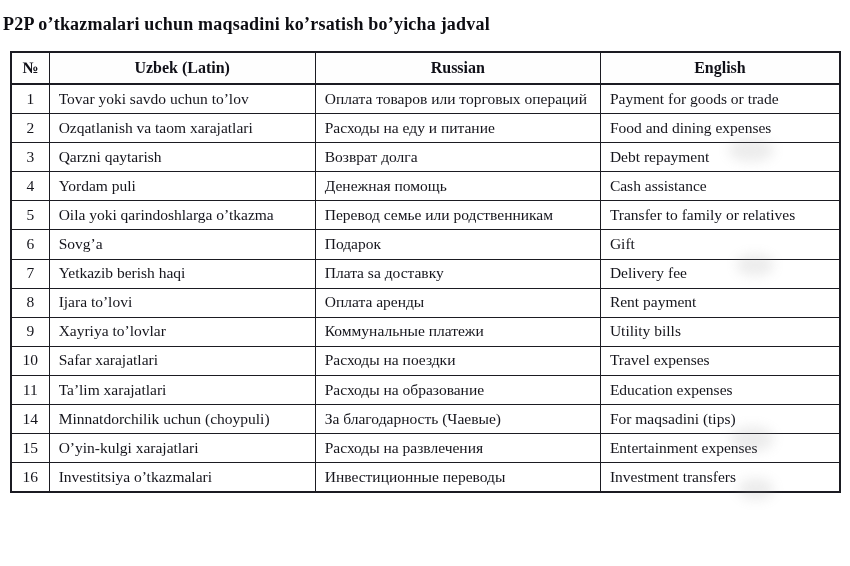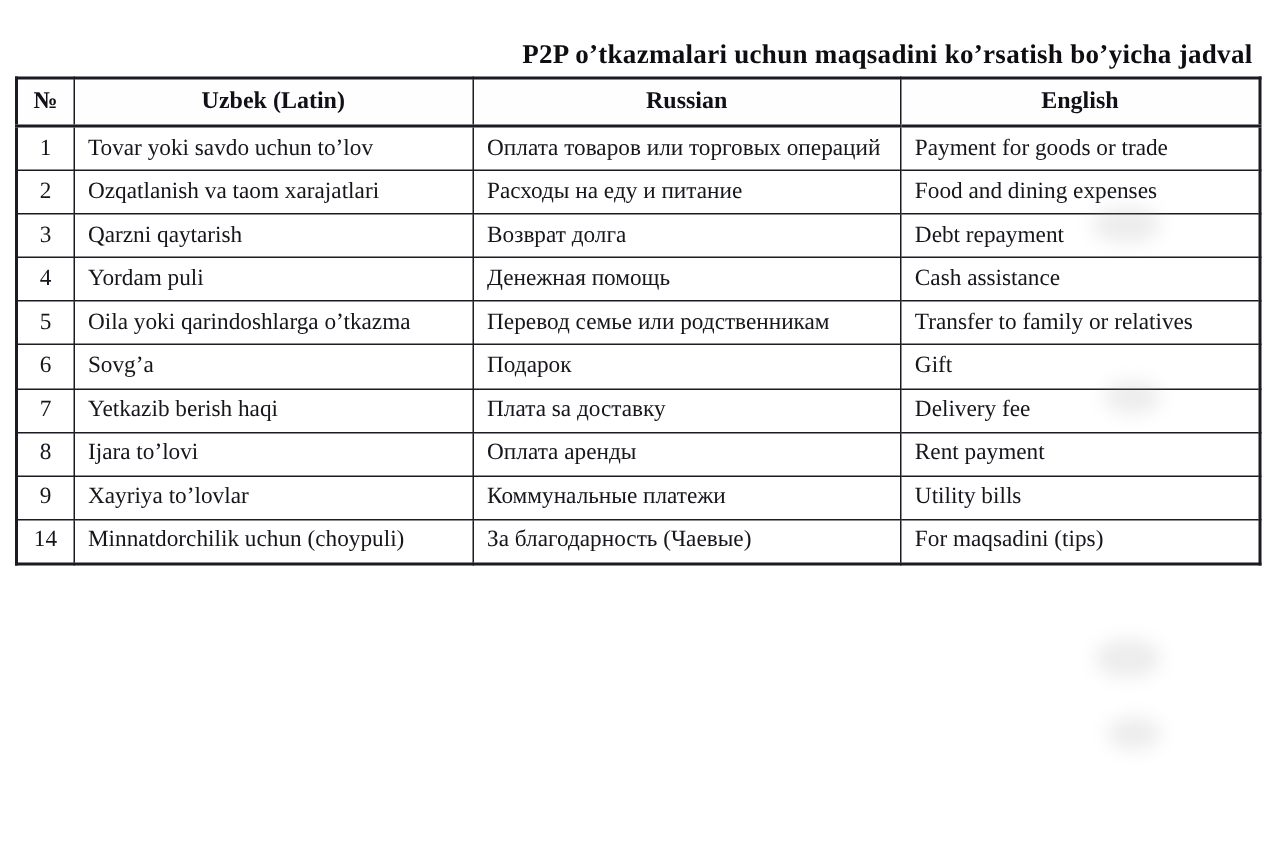--- a/index.html
+++ b/index.html
@@ -9,23 +9,23 @@
   }
   body {
     width: 850px;
     height: 566px;
     position: relative;
     overflow: hidden;
     font-family: "Liberation Serif", "DejaVu Serif", serif;
     color: #15151c;
   }
   .page-title {
-    margin: 15px;
+    margin: 3px;
     padding-top: 11px;
-    text-align: right;
+    text-align: left;
     font-size: 18px;
     font-weight: bold;
     letter-spacing: 0.2px;
     color: #0d0d12;
   }
   table.p2p-table {
     position: absolute;
     left: 10px;
     top: 51px;
     width: 831px;
@@ -150,31 +150,55 @@
     <td class="cell-en">Rent payment</td>
   </tr>
 
   <tr>
     <td class="cell-num">9</td>
     <td class="cell-uz">Xayriya to’lovlar</td>
     <td class="cell-ru">Коммунальные платежи</td>
     <td class="cell-en">Utility bills</td>
   </tr>
 
-
+  <tr>
+    <td class="cell-num">10</td>
+    <td class="cell-uz">Safar xarajatlari</td>
+    <td class="cell-ru">Расходы на поездки</td>
+    <td class="cell-en">Travel expenses</td>
+  </tr>
+
+  <tr>
+    <td class="cell-num">11</td>
+    <td class="cell-uz">Ta’lim xarajatlari</td>
+    <td class="cell-ru">Расходы на образование</td>
+    <td class="cell-en">Education expenses</td>
+  </tr>
 
 
 
   <tr>
     <td class="cell-num">14</td>
     <td class="cell-uz">Minnatdorchilik uchun (choypuli)</td>
     <td class="cell-ru">За благодарность (Чаевые)</td>
     <td class="cell-en">For maqsadini (tips)</td>
   </tr>
 
-
+  <tr>
+    <td class="cell-num">15</td>
+    <td class="cell-uz">O’yin-kulgi xarajatlari</td>
+    <td class="cell-ru">Расходы на развлечения</td>
+    <td class="cell-en">Entertainment expenses</td>
+  </tr>
+
+  <tr>
+    <td class="cell-num">16</td>
+    <td class="cell-uz">Investitsiya o’tkazmalari</td>
+    <td class="cell-ru">Инвестиционные переводы</td>
+    <td class="cell-en">Investment transfers</td>
+  </tr>
 </tbody>
 </table>
 
 <div class="smudge smudge-1"></div>
 <div class="smudge smudge-2"></div>
 <div class="smudge smudge-3"></div>
 <div class="smudge smudge-4"></div>
 
 </body></html>

